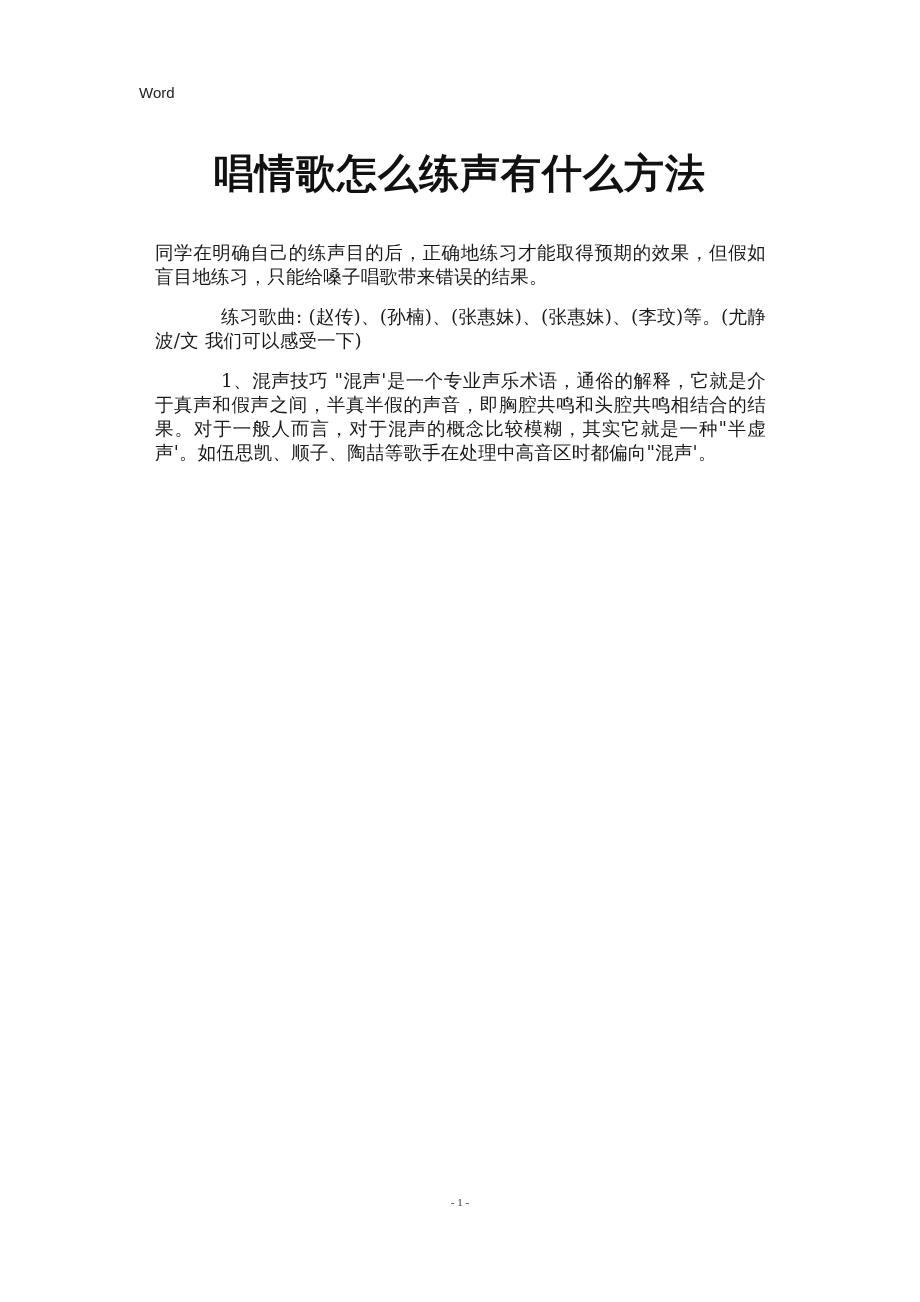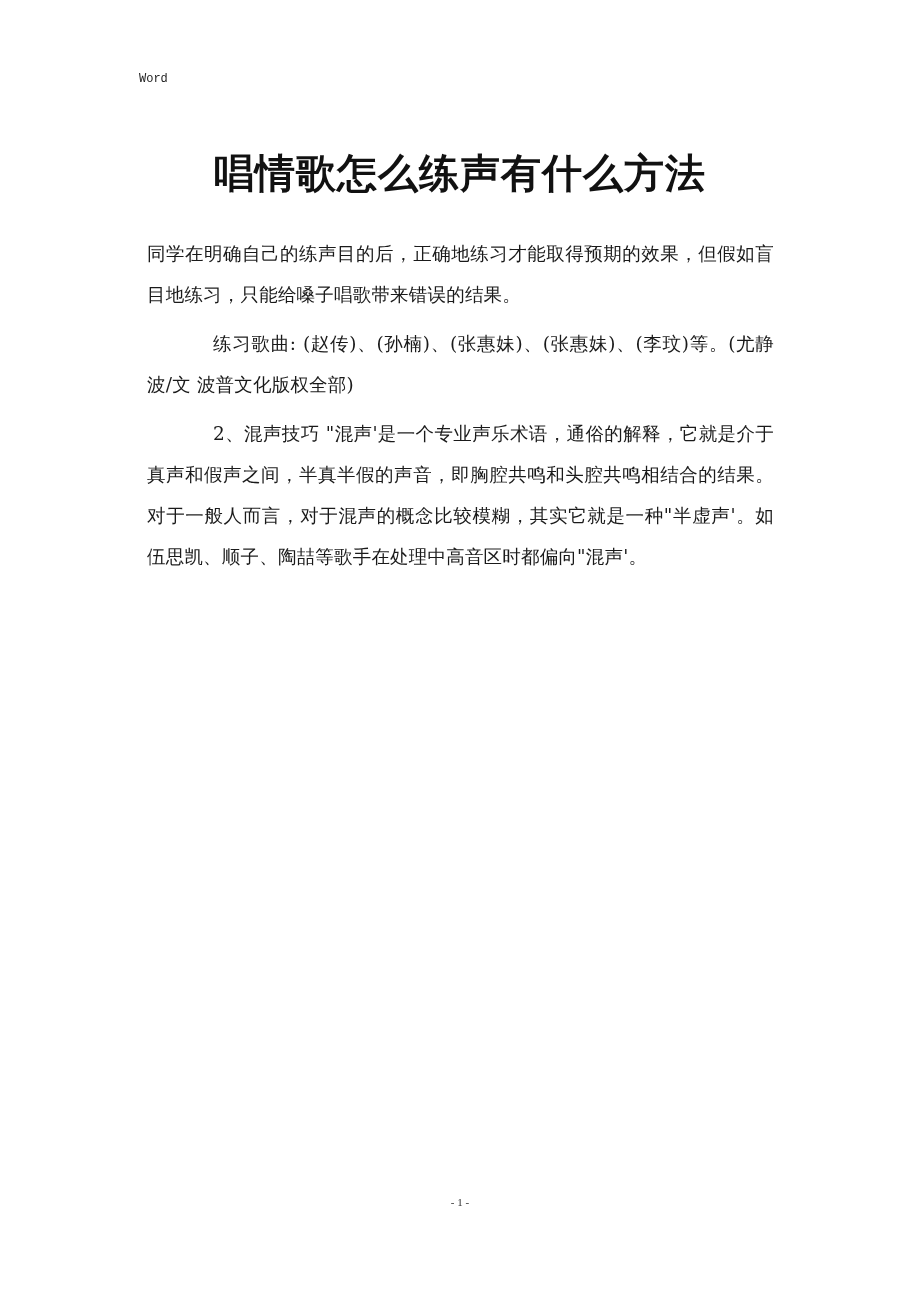--- a/index.html
+++ b/index.html
@@ -1,33 +1,33 @@
 <!DOCTYPE html>
 <html><head>
 <meta charset="utf-8">
 <style>
   html, body { margin: 0; padding: 0; background: #ffffff; }
   body { width: 920px; height: 1302px; position: relative; overflow: hidden;
          font-family: "DejaVu Serif", "Liberation Serif", serif; color: #1a1a1a; }
-  .header-label { position: absolute; left: 139px; top: 72px; font-family: Liberation Mono, monospace;
-                  font-size: 12px; color: #222; }
+  .header-label { position: absolute; left: 139px; top: 84px; font-family: Liberation Sans, sans-serif;
+                  font-size: 15px; color: #222; }
   .title { position: absolute; left: 0; width: 920px; top: 146px; text-align: center;
            font-family: "DejaVu Sans", "Liberation Sans", sans-serif; font-size: 40px; font-weight: bold; color: #111; letter-spacing: 1px; }
   .body { position: absolute; left: 139px; top: 225px; width: 643px; }
-  .p { font-size: 18.5px; line-height: 41px; margin: 8px; text-align: justify; text-align-last: left; letter-spacing: 0.2px; }
+  .p { font-size: 18.5px; line-height: 24px; margin: 16px; text-align: justify; text-align-last: left; letter-spacing: 0.2px; }
   .indent { text-indent: 66px; }
   .page-num { position: absolute; left: 0; width: 920px; top: 1196px; text-align: center;
               font-family: "Liberation Serif", serif; font-size: 11px; color: #333; }
 </style>
 </head>
 <body>
 
 <div class="header-label">Word</div>
 
 <h1 class="title" style="margin:0;">唱情歌怎么练声有什么方法</h1>
 
 <div class="body">
   <p class="p">同学在明确自己的练声目的后，正确地练习才能取得预期的效果，但假如盲目地练习，只能给嗓子唱歌带来错误的结果。</p>
-  <p class="p indent">练习歌曲:  (赵传)、(孙楠)、(张惠妹)、(张惠妹)、(李玟)等。(尤静波/文  波普文化版权全部)</p>
-  <p class="p indent">2、混声技巧  "混声'是一个专业声乐术语，通俗的解释，它就是介于真声和假声之间，半真半假的声音，即胸腔共鸣和头腔共鸣相结合的结果。对于一般人而言，对于混声的概念比较模糊，其实它就是一种"半虚声'。如伍思凯、顺子、陶喆等歌手在处理中高音区时都偏向"混声'。</p>
+  <p class="p indent">练习歌曲:  (赵传)、(孙楠)、(张惠妹)、(张惠妹)、(李玟)等。(尤静波/文  我们可以感受一下)</p>
+  <p class="p indent">1、混声技巧  "混声'是一个专业声乐术语，通俗的解释，它就是介于真声和假声之间，半真半假的声音，即胸腔共鸣和头腔共鸣相结合的结果。对于一般人而言，对于混声的概念比较模糊，其实它就是一种"半虚声'。如伍思凯、顺子、陶喆等歌手在处理中高音区时都偏向"混声'。</p>
 </div>
 
 <div class="page-num">- 1 -</div>
 
 </body></html>

